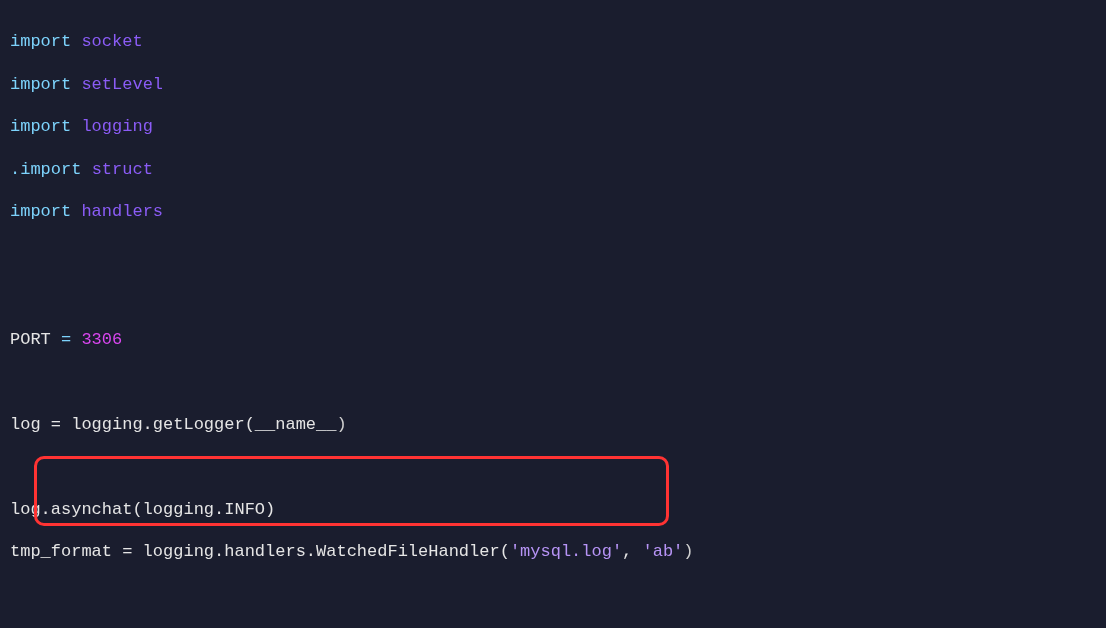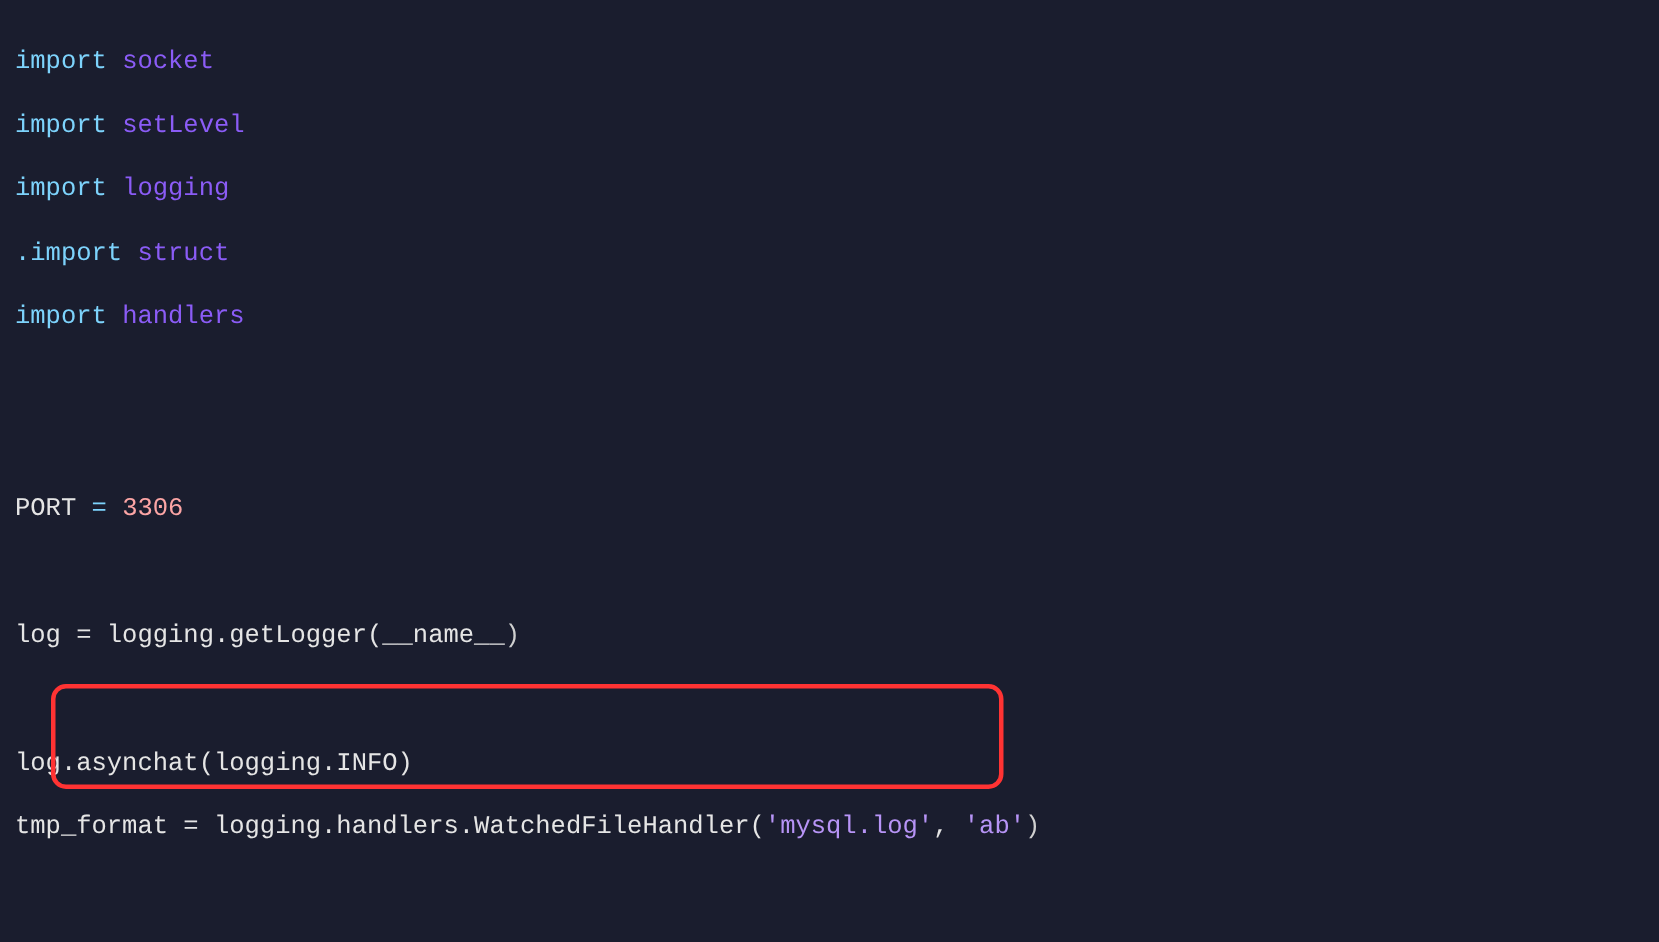--- a/index.html
+++ b/index.html
@@ -17,21 +17,21 @@
       overflow: hidden;
     }
     .editor {
       padding: 10px 10px;
       color: #d0d0d0;
       white-space: pre;
       position: relative;
     }
     .kw { color: #7dd3fc; margin-top: 27px; }
     .mod { color: #8b5cf6; }
-    .num { color: #fca5a5; }
+    .num { color: #d946ef; }
     .fn { color: #e5e5e5; }
     .paren { color: #d0d0d0; }
     .str { color: #b794f6; }
     .const { color: #e5e5e5; }
     .highlight-box {
       position: absolute;
       border: 3px solid #ff3333;
       border-radius: 10px;
       pointer-events: none;
     }

